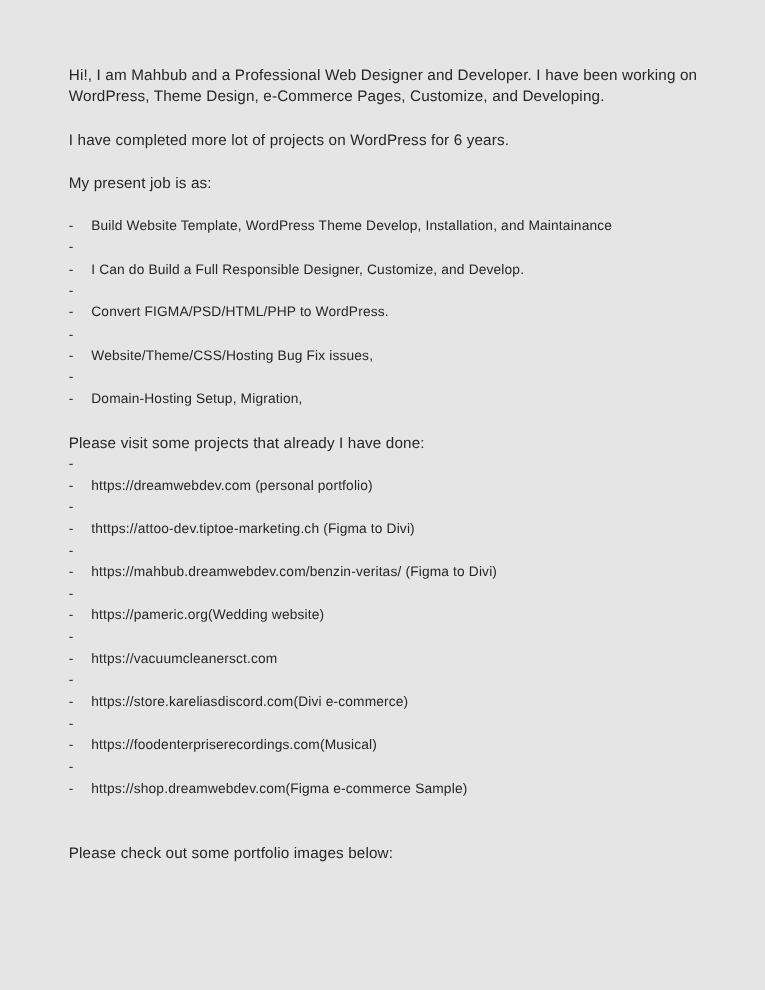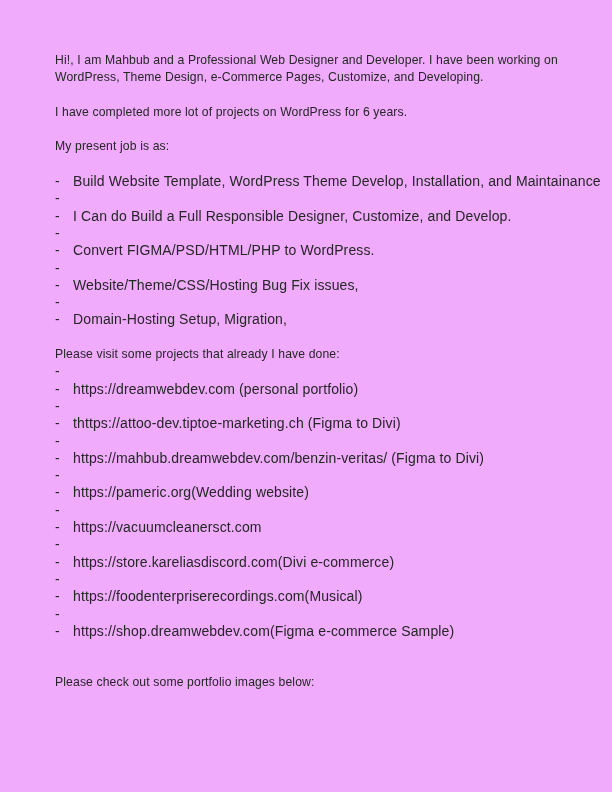--- a/index.html
+++ b/index.html
@@ -12,21 +12,21 @@
     height: 792px;
     background: #ffffff;
     font-family: "Liberation Sans", sans-serif;
     color: #262626;
     overflow: hidden;
   }
   .page {
     position: relative;
     width: 612px;
     height: 792px;
-    background: #f0abfc;
+    background: #e5e5e5;
     box-sizing: border-box;
     padding: 52px 38px 0 55px;
   }
   .doc-body {
     font-size: 12.2px;
     line-height: 17.3px;
     color: #262626;
     letter-spacing: 0.01em;
   }
   p.para {
@@ -42,21 +42,21 @@
     height: 34px;
   }
   ul.dash-list {
     list-style: none;
     margin: 0;
     padding: 0;
   }
   ul.dash-list li.item {
     position: relative;
     padding-left: 18px;
-    font-size: 14px;
+    font-size: 11px;
     line-height: 17.3px;
     margin: 0;
     min-height: 17.3px;
     white-space: nowrap;
   }
   ul.dash-list li.item::before {
     content: "-";
     position: absolute;
     left: 0;
     top: 0;

